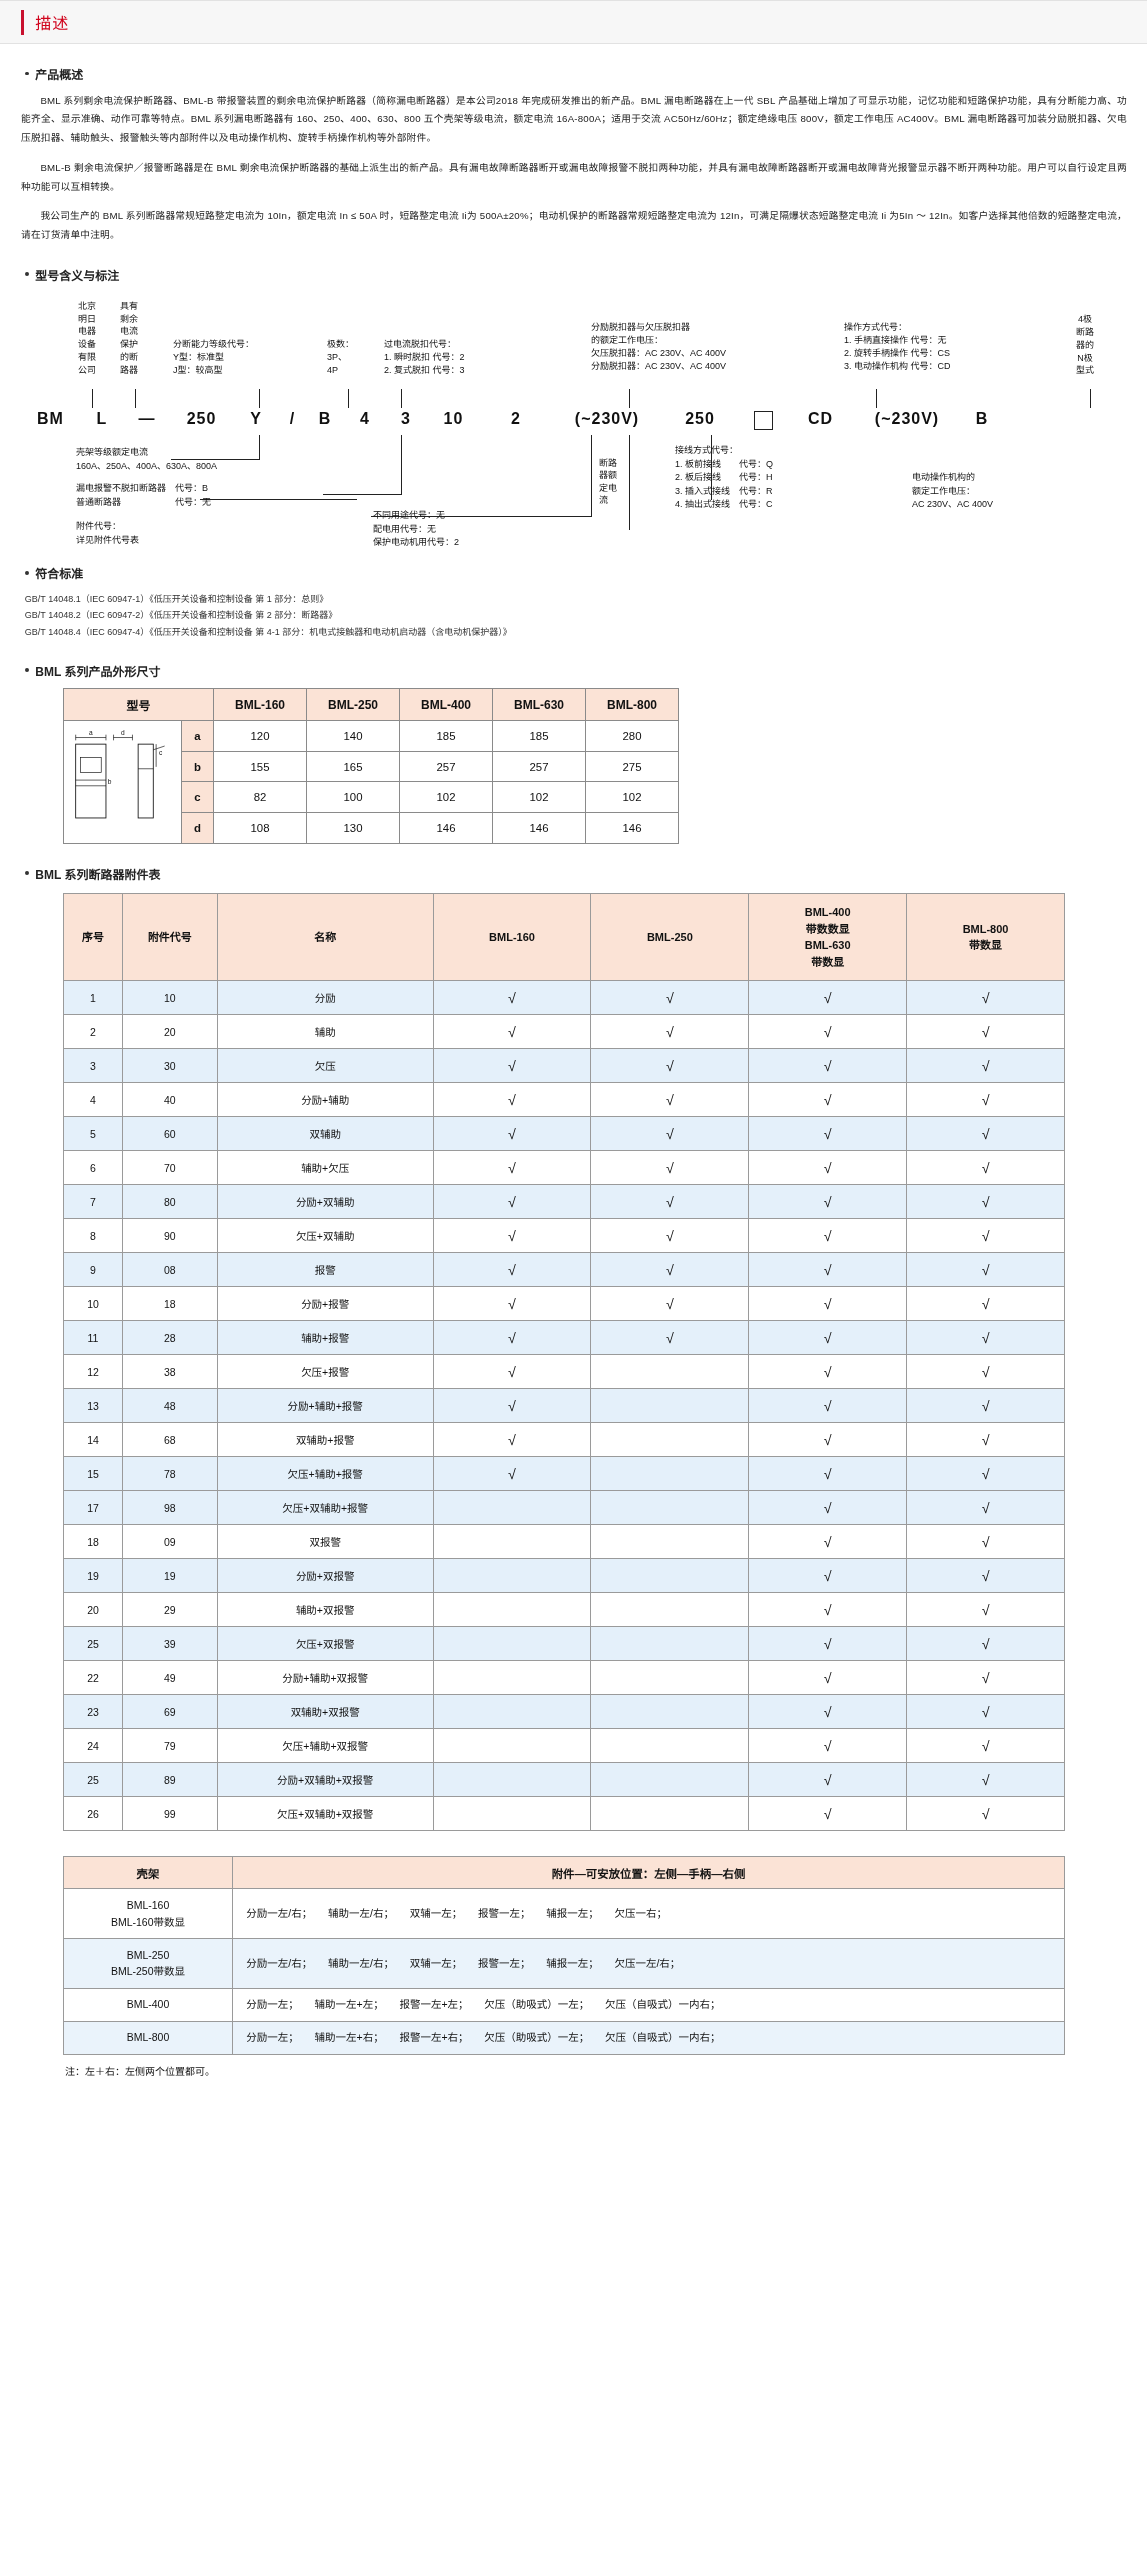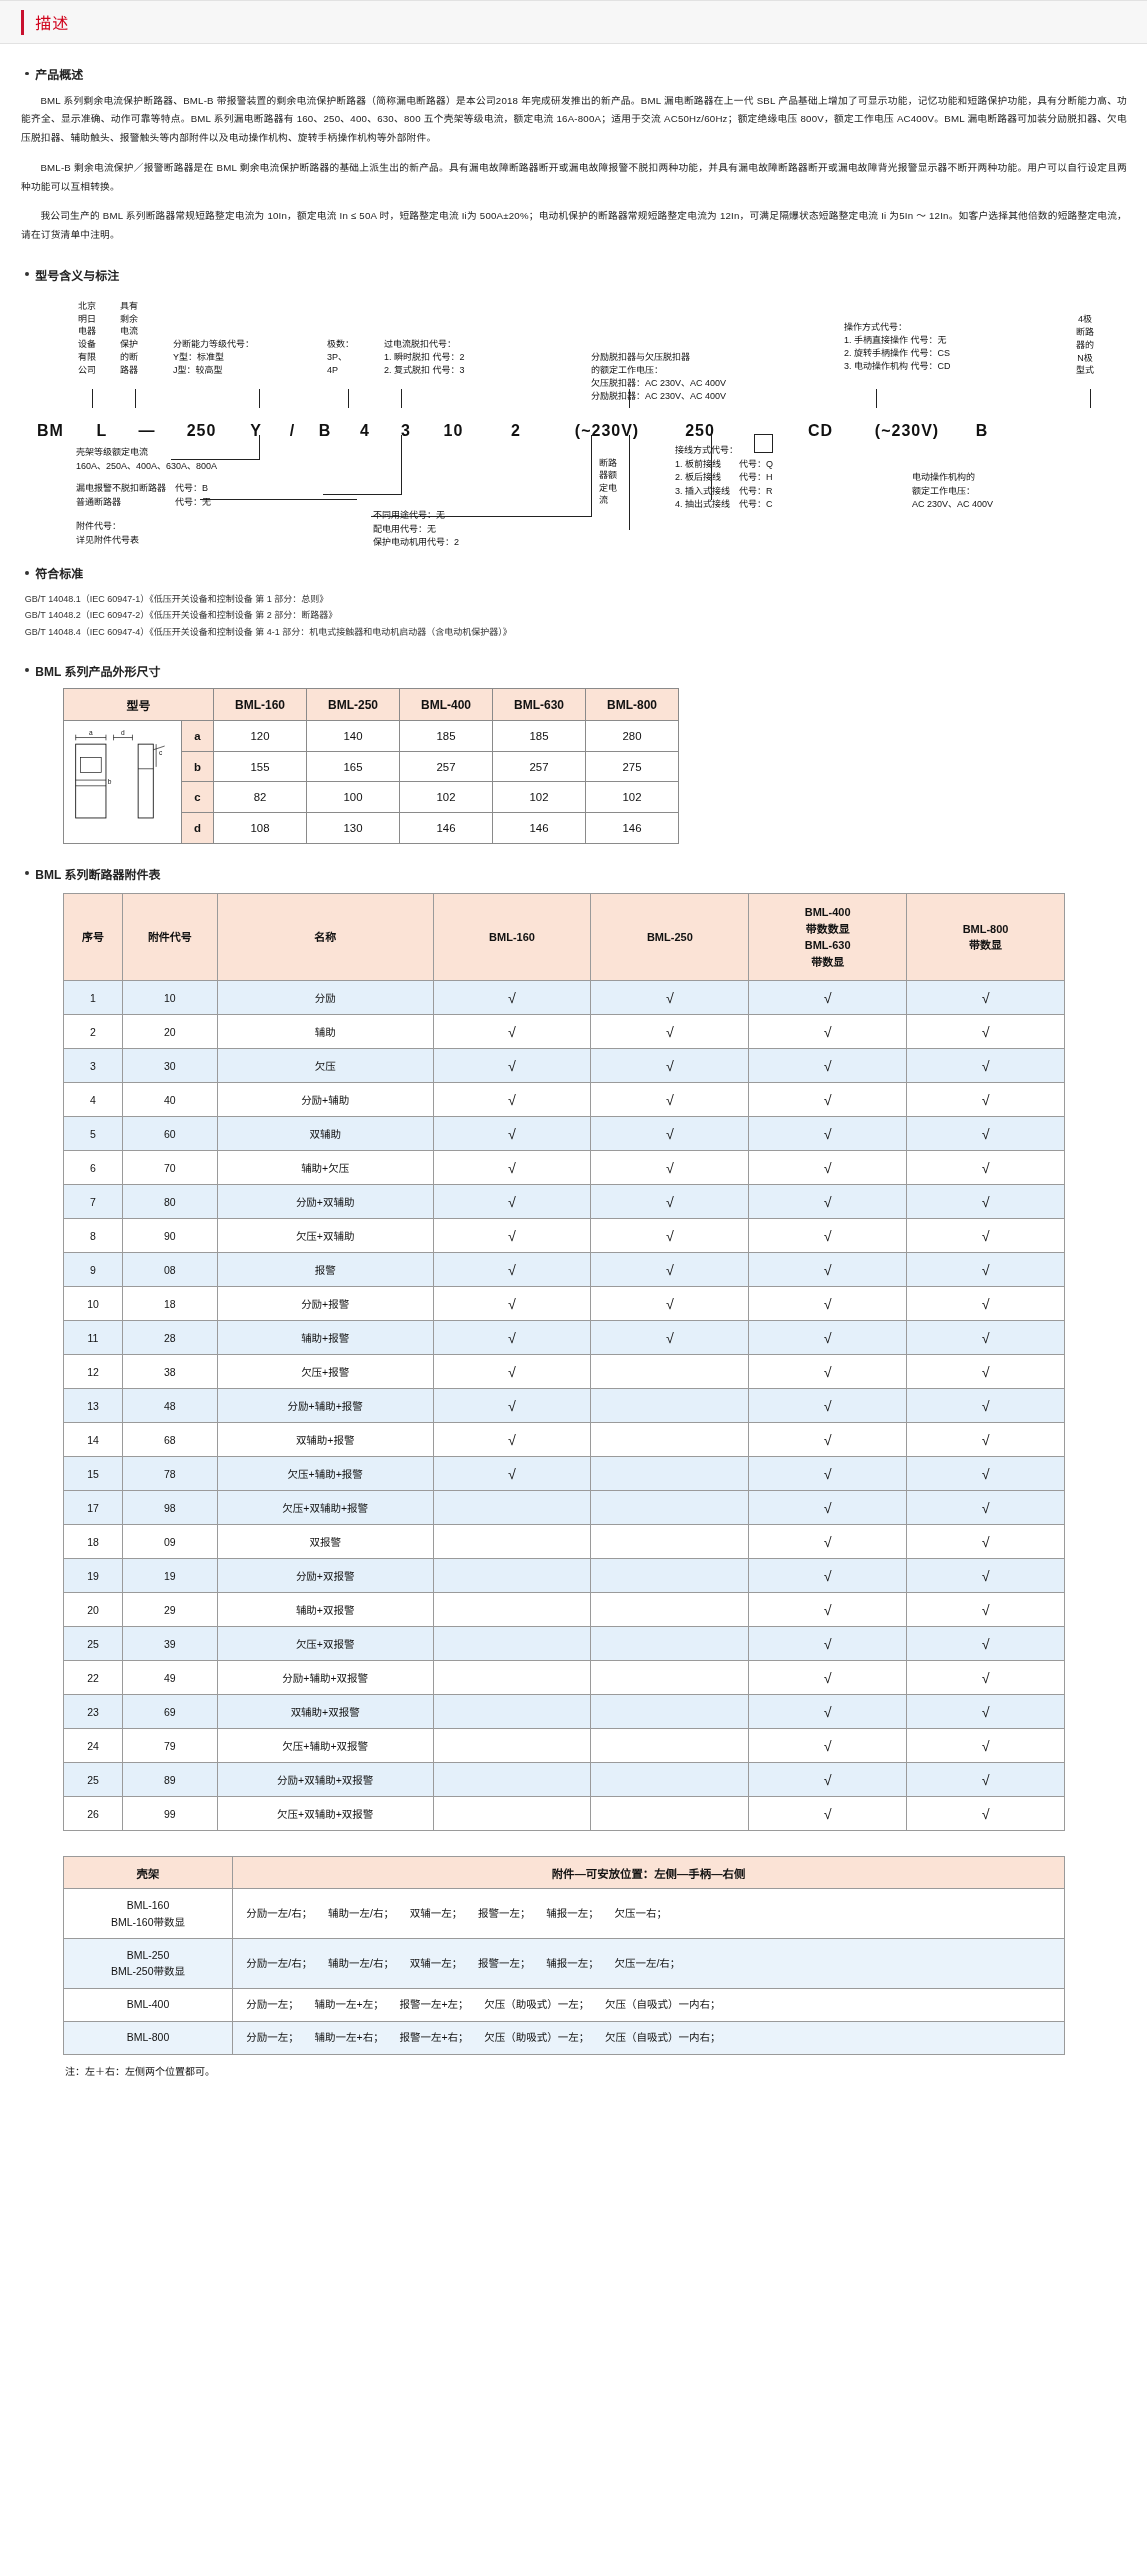--- a/index.html
+++ b/index.html
@@ -78,21 +78,21 @@
   .nomen .code-row {
     position: absolute;
     left: 0; right: 0;
     top: 116px;
     display: flex;
     font-size: 16px;
     font-weight: bold;
     letter-spacing: 1px;
     color: #111;
   }
-  .nomen .code-row span { text-align: center; margin-top: 12px; }
+  .nomen .code-row span { text-align: center; }
   .nomen .vline {
     position: absolute; width: 1px; background: #222;
   }
   .nomen .hline {
     position: absolute; height: 1px; background: #222;
   }
   .nomen .box {
     display: inline-block;
     width: 19px; height: 19px;
     border: 1.3px solid #222;
@@ -257,21 +257,21 @@
       <div class="col-label" style="left:306px; top:44px;">
           <div>极数：</div>
           <div>3P、</div>
           <div>4P</div>
         </div>
       <div class="col-label" style="left:363px; top:44px;">
           <div>过电流脱扣代号：</div>
           <div>1. 瞬时脱扣   代号：2</div>
           <div>2. 复式脱扣   代号：3</div>
         </div>
-      <div class="col-label" style="left:570px; top:27px;margin-top:30px;">
+      <div class="col-label" style="left:570px; top:27px;">
           <div>分励脱扣器与欠压脱扣器</div>
           <div>的额定工作电压：</div>
           <div>欠压脱扣器：AC 230V、AC 400V</div>
           <div>分励脱扣器：AC 230V、AC 400V</div>
         </div>
       <div class="col-label" style="left:823px; top:27px;">
           <div>操作方式代号：</div>
           <div>1. 手柄直接操作  代号：无</div>
           <div>2. 旋转手柄操作  代号：CS</div>
           <div>3. 电动操作机构  代号：CD</div>

